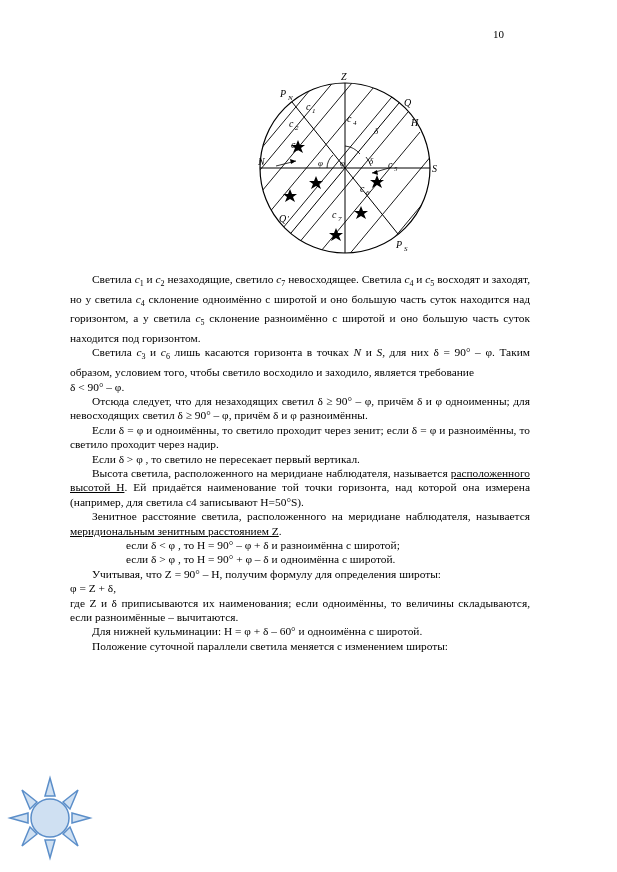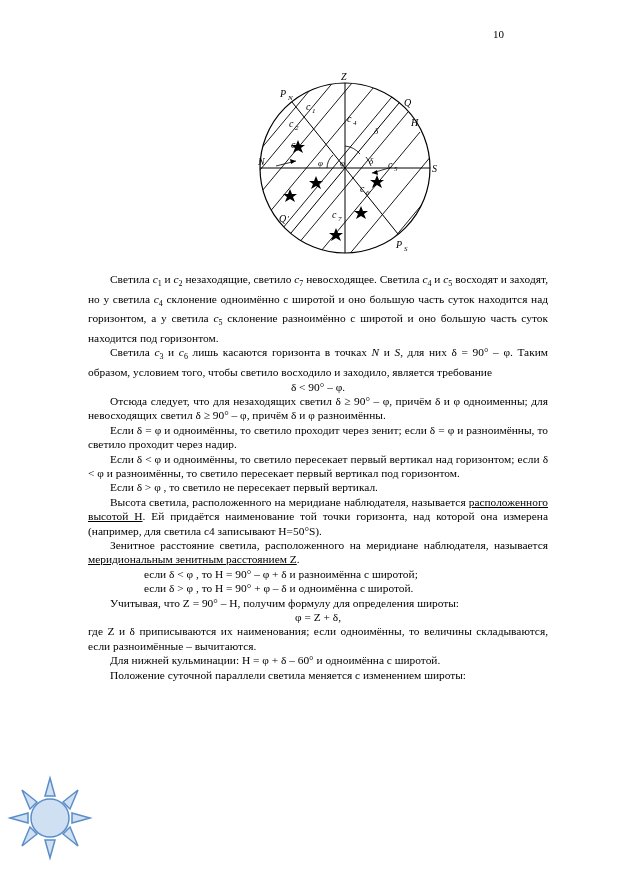--- a/index.html
+++ b/index.html
@@ -30,36 +30,35 @@
   .figure {
     position: absolute;
     top: 70px;
     left: 0;
     width: 617px;
     height: 190px;
   }
   .body-text {
     position: absolute;
     top: 272px;
-    left: 88px;
+    left: 70px;
     width: 460px;
     font-size: 11.4px;
     line-height: 14.4px;
     text-align: justify;
   }
   .body-text p {
     margin: 0;
     text-indent: 22px;
   }
   .body-text p.noindent {
     text-indent: 0;
   }
   .body-text p.center {
     text-indent: 0;
-    text-align: center;
   }
   .body-text p.indent-big {
     text-indent: 56px;
   }
   .u {
     text-decoration: underline;
   }
   i {
     font-style: italic;
   }
@@ -176,21 +175,20 @@
     <p>Светила <i>c</i><sub>1</sub> и <i>c</i><sub>2</sub> незаходящие, светило <i>c</i><sub>7</sub> невосходящее. Светила <i>c</i><sub>4</sub> и <i>c</i><sub>5</sub> восходят и заходят, но у светила <i>c</i><sub>4</sub> склонение одноимённо с широтой и оно большую часть суток находится над горизонтом, а у светила <i>c</i><sub>5</sub> склонение разноимённо с широтой и оно большую часть суток находится под горизонтом.</p>
 
     <p>Светила <i>c</i><sub>3</sub> и <i>c</i><sub>6</sub> лишь касаются горизонта в точках <i>N</i> и <i>S</i>, для них δ = 90° – φ. Таким образом, условием того, чтобы светило восходило и заходило, является требование</p>
 
     <p class="center">δ &lt; 90° – φ.</p>
 
     <p>Отсюда следует, что для незаходящих светил δ ≥ 90° – φ, причём δ и φ одноименны; для невосходящих светил δ ≥ 90° – φ, причём δ и φ разноимённы.</p>
 
     <p>Если δ = φ и одноимённы, то светило проходит через зенит; если δ = φ и разноимённы, то светило проходит через надир.</p>
 
-    <p>Если δ &lt; φ и одноимённы, то светило пересекает первый вертикал над горизонтом; если δ &lt; φ и разноимённы, то светило пересекает первый вертикал под горизонтом.</p>
 
     <p>Если δ &gt; φ , то светило не пересекает первый вертикал.</p>
 
     <p><span>Высота светила, расположенного на меридиане наблюдателя, называется </span><span class="u">расположенного высотой H</span><span>. Ей придаётся наименование той точки горизонта, над которой она измерена (например, для светила c4 записывают H=50°S).</span></p>
 
     <p><span>Зенитное расстояние светила, расположенного на меридиане наблюдателя, называется </span><span class="u">меридиональным зенитным расстоянием Z</span><span>.</span></p>
 
 
 
     <p class="indent-big">если δ &lt; φ , то H = 90° – φ + δ и разноимённа с широтой;</p>

